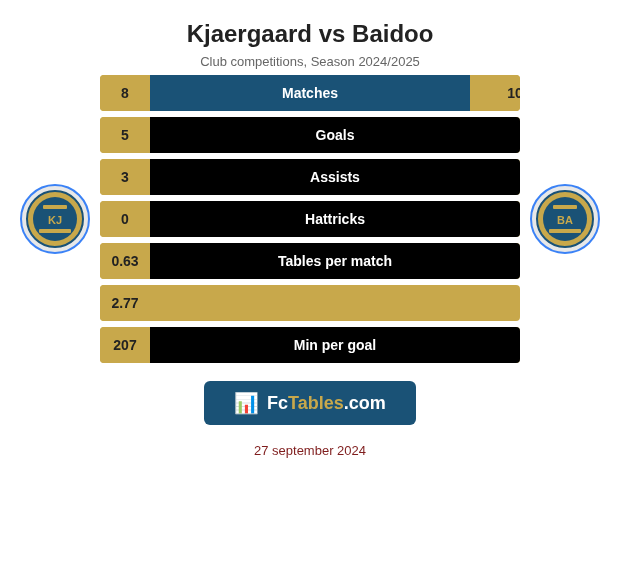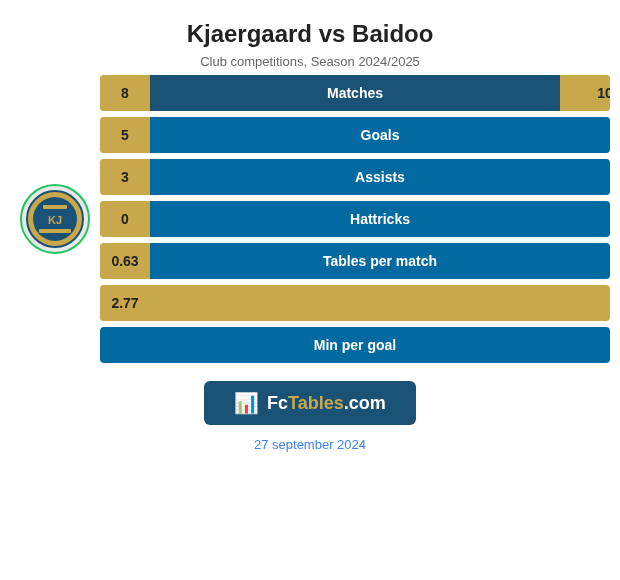--- a/index.html
+++ b/index.html
@@ -56,21 +56,21 @@
 
     .logo-circle {
       width: 70px;
       height: 70px;
       border-radius: 50%;
       background: #e8e8e8;
       display: flex;
       justify-content: center;
       align-items: center;
       overflow: hidden;
-      border: 2px solid #22c55e;
+      border: 2px solid #3b82f6;
     }
 
     .logo-svg {
       width: 60px;
       height: 60px;
     }
 
     .stats-container {
       flex: 1;
       display: flex;
@@ -131,21 +131,21 @@
       padding-left: 40px;
     }
 
     
     .stat-row.has-right .stat-label {
       background: #1a5276;
     }
 
     
     .stat-row.no-right .stat-label {
-      background: #0369a1;
+      background: #000000;
     }
 
     .fctables-banner {
       margin-top: 18px;
       background: #1a5276;
       border-radius: 6px;
       padding: 10px 30px;
       display: flex;
       align-items: center;
       gap: 8px;
@@ -160,23 +160,23 @@
       color: #fff;
       font-size: 18px;
       font-weight: bold;
     }
 
     .fctables-text span {
       color: #c8a84b;
     }
 
     .date-label {
-      margin-top: 12px;
+      margin-top: 18px;
       font-size: 13px;
-      color: #3b82f6;
+      color: #7f1d1d;
     }
   </style>
 </head>
 <body>
 
 <div class="card">
   <div class="title">Kjaergaard vs Baidoo</div>
   <div class="subtitle">Club competitions, Season 2024/2025</div>
 
   <div class="main-content">
@@ -212,24 +212,36 @@
           <div class="stat-label">Hattricks</div>
         </div>
         <div class="stat-row no-right">
           <div class="stat-left-value">0.63</div>
           <div class="stat-label">Tables per match</div>
         </div>
         <div class="stat-row no-right">
           <div class="stat-left-value">2.77</div>
         </div>
         <div class="stat-row no-right">
+          <div class="stat-left-value">207</div>
           <div class="stat-label">Min per goal</div>
         </div>
       </div>
 
+    <div class="logo-right">
+      <div class="logo-circle">
+        <svg class="logo-svg" viewBox="0 0 60 60" xmlns="http://www.w3.org/2000/svg">
+          <circle cx="30" cy="30" r="28" fill="#c8a84b" stroke="#1a5276" stroke-width="2"></circle>
+          <circle cx="30" cy="30" r="22" fill="#1a5276"></circle>
+          <text x="30" y="35" text-anchor="middle" font-size="11" fill="#c8a84b" font-weight="bold">BA</text>
+          <rect x="14" y="40" width="32" height="4" fill="#c8a84b" rx="1"></rect>
+          <rect x="18" y="16" width="24" height="4" fill="#c8a84b" rx="1"></rect>
+        </svg>
+      </div>
+    </div>
   </div>
 
   <div class="fctables-banner">
     <span class="fctables-icon">📊</span>
     <span class="fctables-text">Fc<span>Tables</span>.com</span>
   </div>
 
   <div class="date-label">27 september 2024</div>
 </div>
 

